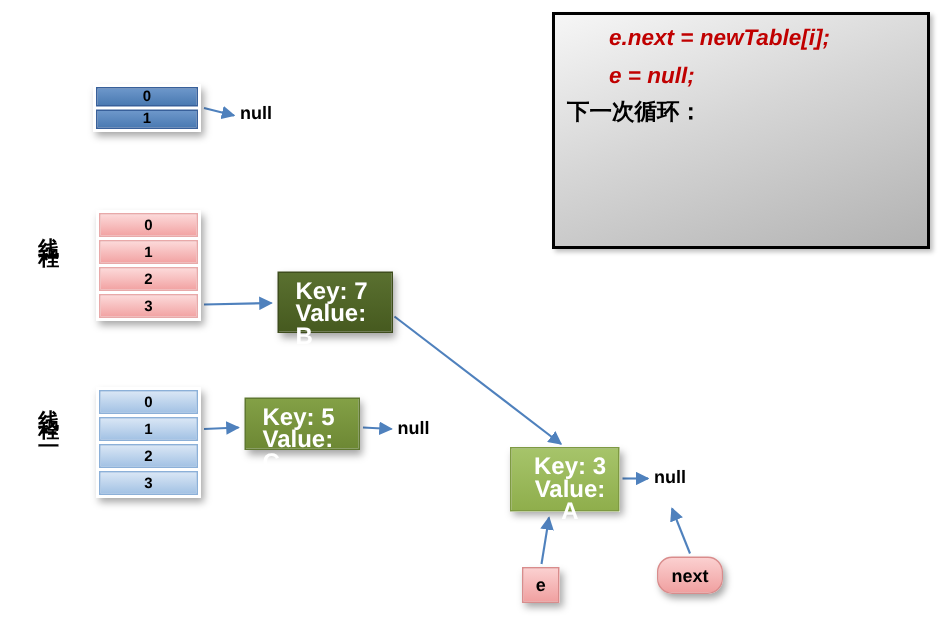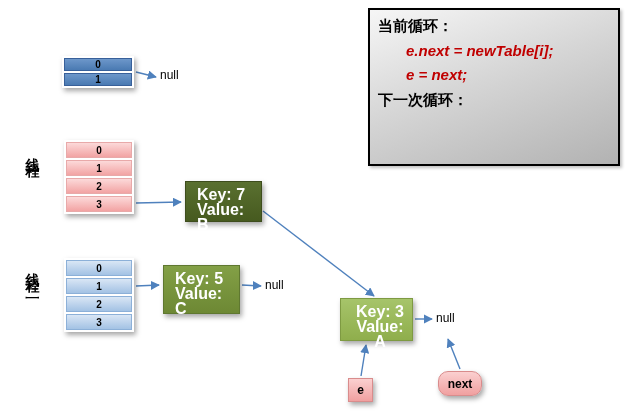--- a/index.html
+++ b/index.html
@@ -47,36 +47,36 @@
   }
 
   
   .node {
     color:#fff; font-weight:bold; font-size:16px;
     padding:5px 4px 5px 11px; line-height:15px;
     box-shadow:2px 3px 5px rgba(0,0,0,0.35);
   }
   .node-key7 { left:185px; top:181px; width:77px; height:41px;
     background:linear-gradient(180deg,#5a7030,#465a1f); border:1px solid #3e4d1d; }
-  .node-key5 { left:163px; top:265px; width:77px; height:49px;
+  .node-key5 { left:163px; top:265px; width:77px; height:35px;
     background:linear-gradient(180deg,#83a046,#6d8834); border:1px solid #5f7830; }
   .node-key3 { left:340px; top:298px; width:73px; height:43px;
     background:linear-gradient(180deg,#a6c46a,#8fae4c); border:1px solid #7e9a42;text-align:center; }
 
   
   .pointer {
     display:flex; align-items:center; justify-content:center;
     background:linear-gradient(180deg,#fbd0d0,#f0a0a0); border:1px solid #d98c8c;
     font-weight:bold; font-size:12px; color:#000;
     box-shadow:2px 3px 5px rgba(0,0,0,0.35);
   }
   .e-box { left:348px; top:378px; width:25px; height:24px; }
   .next-box { left:438px; top:371px; width:44px; height:25px;border-radius:10px; }
 
-  .null-label { font-weight:normal; font-size:12px; color:#000; }
+  .null-label { font-weight:bold; font-size:12px; color:#000; }
 </style>
 </head>
 <body>
 
 <div class="canvas">
 
   <svg class="abs arrows" width="627" height="411" viewBox="0 0 627 411">
     <defs>
       <marker id="arr" viewBox="0 0 10 10" refX="9" refY="5" markerWidth="6.5" markerHeight="6.5" orient="auto-start-reverse">
         <path d="M0,0 L10,5 L0,10 Z" fill="#4f81bd"></path>
@@ -86,23 +86,22 @@
     <line x1="136" y1="203" x2="181" y2="202" stroke="#4f81bd" stroke-width="1.4" marker-end="url(#arr)"></line>
     <line x1="263" y1="211" x2="374" y2="296" stroke="#4f81bd" stroke-width="1.4" marker-end="url(#arr)"></line>
     <line x1="136" y1="286" x2="159" y2="285" stroke="#4f81bd" stroke-width="1.4" marker-end="url(#arr)"></line>
     <line x1="242" y1="285" x2="261" y2="286" stroke="#4f81bd" stroke-width="1.4" marker-end="url(#arr)"></line>
     <line x1="415" y1="319" x2="432" y2="319" stroke="#4f81bd" stroke-width="1.4" marker-end="url(#arr)"></line>
     <line x1="361" y1="376" x2="366" y2="345" stroke="#4f81bd" stroke-width="1.4" marker-end="url(#arr)"></line>
     <line x1="460" y1="369" x2="448" y2="339" stroke="#4f81bd" stroke-width="1.4" marker-end="url(#arr)"></line>
   </svg>
 
   <div class="abs code-panel">
-    <div class="code-line label">当前循环：</div>
     <div class="code-line code">e.next = newTable[i];</div>
-    <div class="code-line code">e = next;</div>
+    <div class="code-line code">e = null;</div>
     <div class="code-line label">下一次循环：</div>
   </div>
 
   <div class="abs mini-table top-table">
     <div class="cell">0</div>
     <div class="cell">1</div>
   </div>
   <div class="abs null-label" style="left:160px; top:68px;">null</div>
 
   <div class="abs vlabel" style="left:25px; top:147px;">线程一</div>

